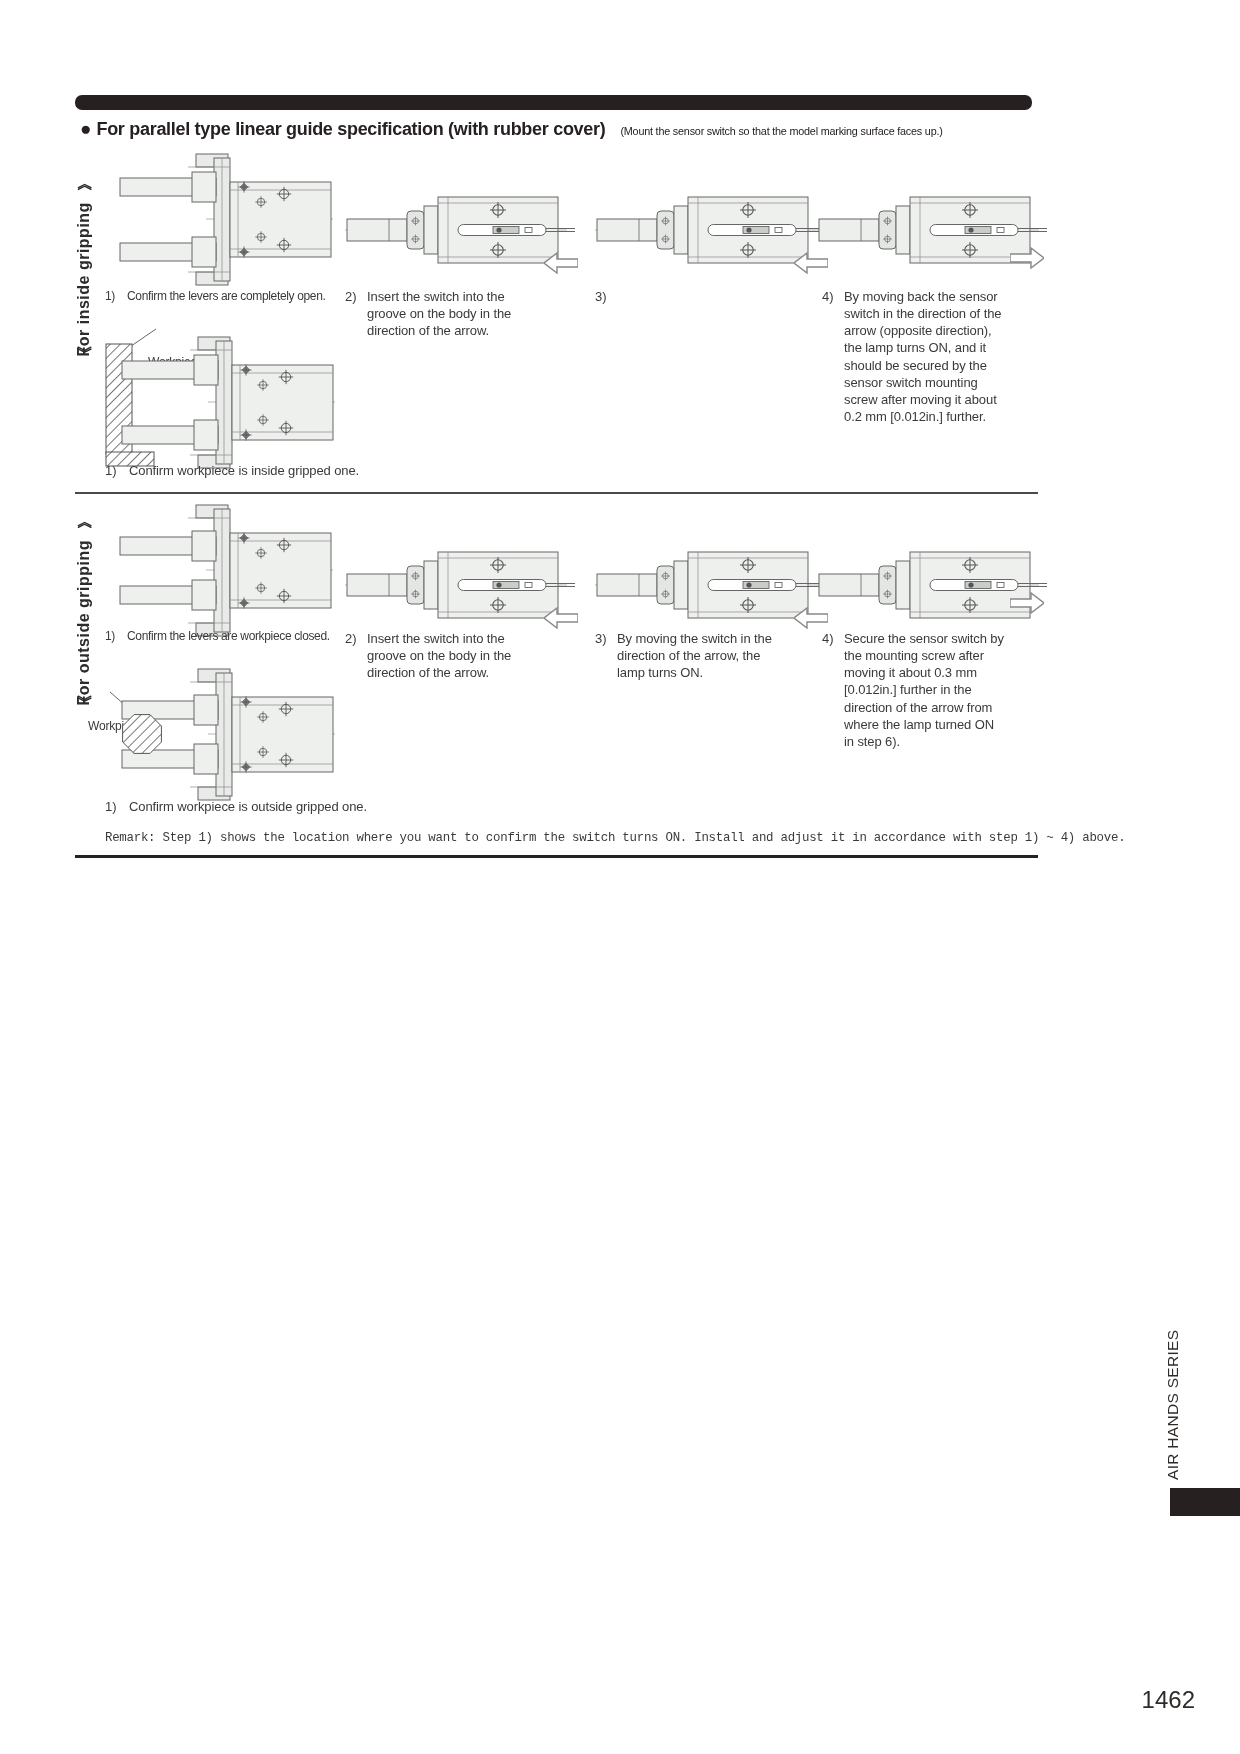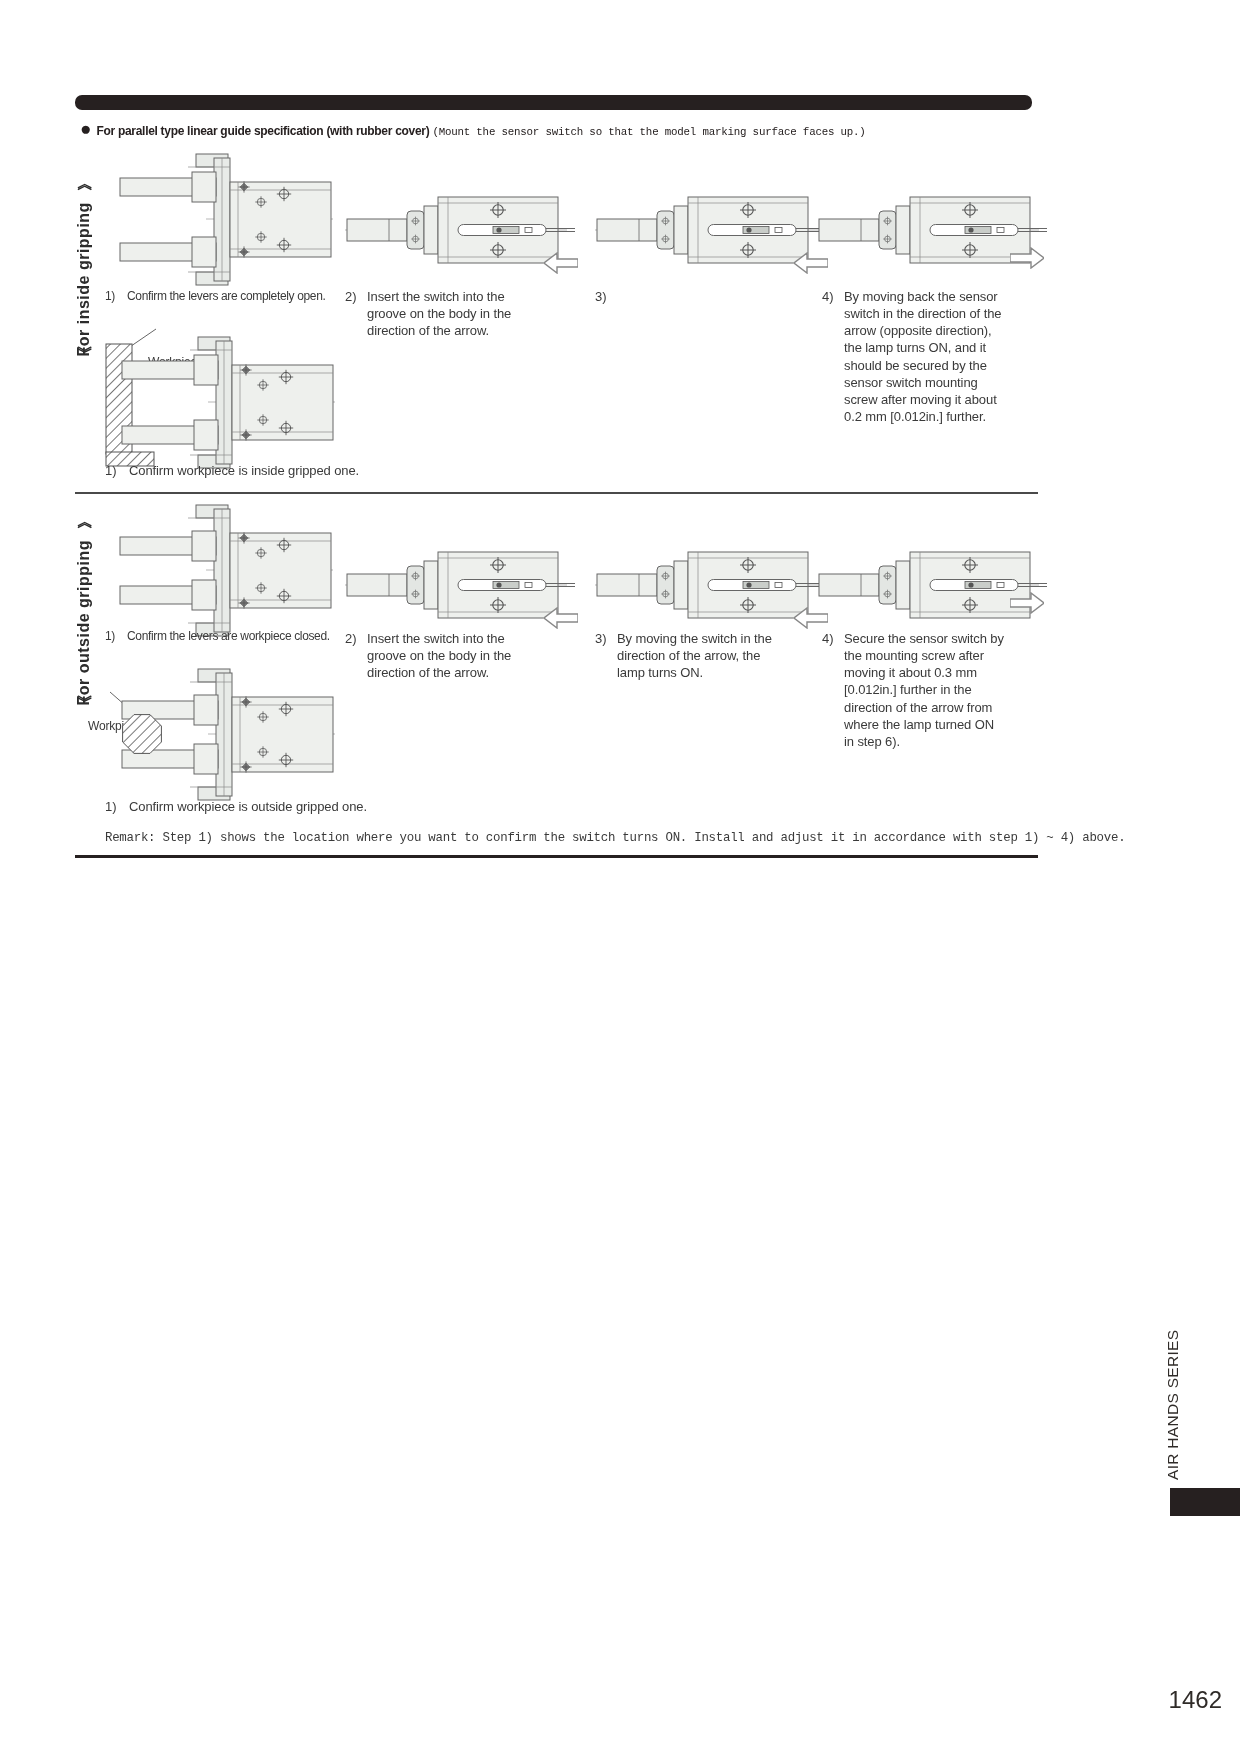--- a/index.html
+++ b/index.html
@@ -3,22 +3,22 @@
 <meta charset="utf-8">
 <style>
   html,body{margin:0;padding:0;background:#fff;}
   #page{position:relative;width:1240px;height:1754px;background:#ffffff;overflow:hidden;
         font-family:"Liberation Sans", sans-serif;color:#3a3a3a;}
   .abs{position:absolute;}
   
   .topbar{left:75px;top:95px;width:957px;height:15px;background:#262020;border-radius:7px;}
   .titlerow{left:80px;top:118px;display:flex;align-items:baseline;white-space:nowrap;}
   .title-bullet{font-size:19px;color:#262020;margin-right:5px;}
-  .title-main{font-size:12px;font-weight:bold;color:#262020;letter-spacing:-0.3px;}
-  .title-note{font-size:10.8px;color:#262020;margin-left:3px;letter-spacing:-0.2px;font-family:Liberation Mono, monospace;}
+  .title-main{font-size:18px;font-weight:bold;color:#262020;letter-spacing:-0.3px;}
+  .title-note{font-size:10.8px;color:#262020;margin-left:15px;letter-spacing:-0.2px;}
   
   .vlabel{writing-mode:vertical-rl;transform:rotate(180deg);font-weight:bold;font-size:16px;
           color:#2c2c2c;letter-spacing:0.5px;text-align:center;}
   .vlabel1{left:74px;top:163px;height:232px;width:26px;}
   .vlabel2{left:74px;top:503px;height:240px;width:26px;}
   
   .cap{display:flex;font-size:12px;letter-spacing:-0.35px;color:#3a3a3a;white-space:nowrap;}
   .cap .num{width:22px;flex:0 0 22px;}
   .cap13{display:flex;font-size:13px;color:#3a3a3a;white-space:nowrap;letter-spacing:-0.1px;}
   .cap13 .num{width:24px;flex:0 0 24px;}
@@ -27,21 +27,21 @@
   .step .txt{white-space:pre-line;letter-spacing:-0.1px;}
   .wplabel{font-size:12px;color:#3a3a3a;letter-spacing:-0.2px;white-space:nowrap;margin-top:44px;}
   .remark{font-size:12.4px;letter-spacing:-0.25px;color:#3a3a3a;white-space:nowrap;font-family:Liberation Mono, monospace;}
   
   .hr1{left:75px;top:492px;width:963px;height:1.5px;background:#4a4a4a;}
   .hr2{left:75px;top:855px;width:963px;height:3px;background:#262020;}
   
   .series{left:1164px;top:1308px;height:172px;width:28px;writing-mode:vertical-rl;
           transform:rotate(180deg);font-size:15.5px;color:#2f2b28;letter-spacing:0.3px;}
   .sidetab{left:1170px;top:1488px;width:70px;height:28px;background:#262020;}
-  .pagenum{left:1118px;top:1686px;width:104px;text-align:right;font-size:24px;color:#2f2b28;}
+  .pagenum{left:1091px;top:1686px;width:104px;text-align:right;font-size:24px;color:#2f2b28;}
   svg{display:block;}
 </style>
 </head>
 <body>
 
 <svg width="0" height="0" style="position:absolute" aria-hidden="true">
   <defs>
     <pattern id="hatch" patternUnits="userSpaceOnUse" width="7" height="7" patternTransform="rotate(45)">
       <rect width="7" height="7" fill="#ffffff"></rect>
       <line x1="0" y1="0" x2="0" y2="7" stroke="#555" stroke-width="1.6"></line>

